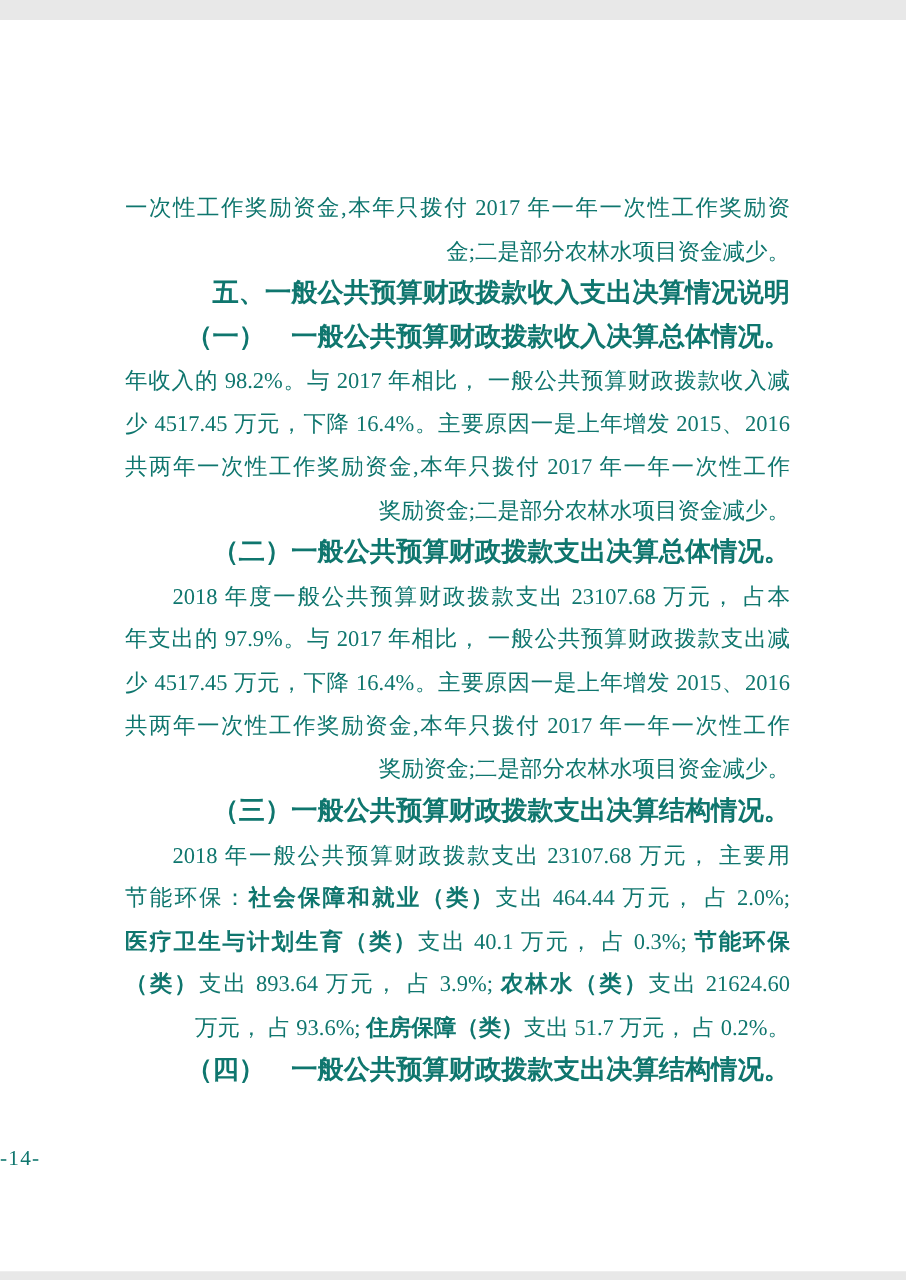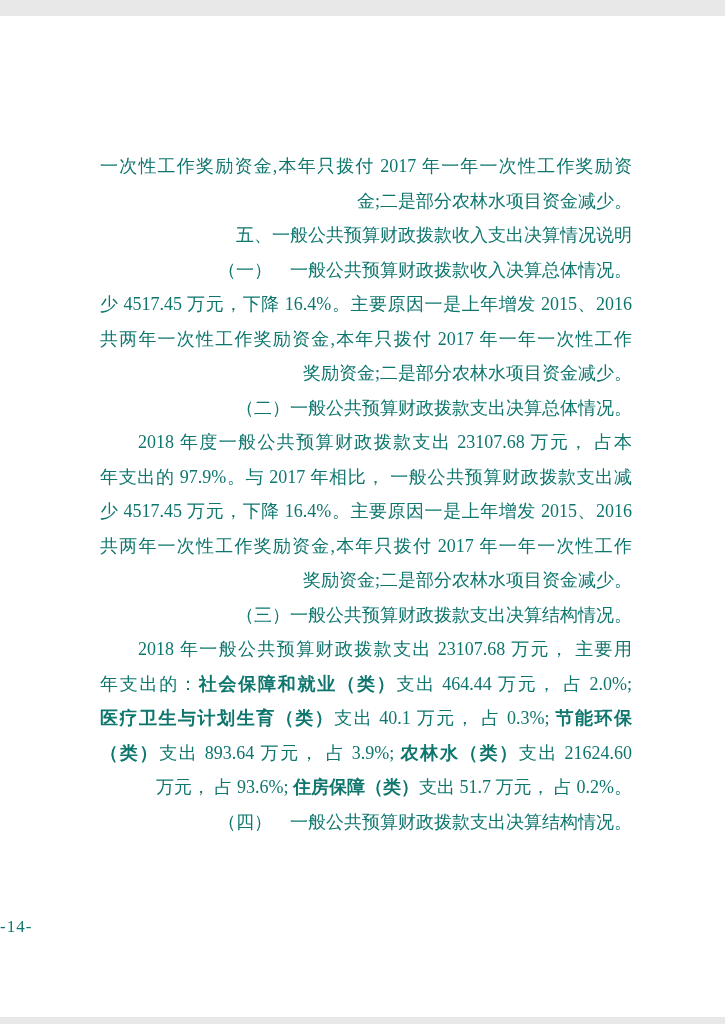--- a/index.html
+++ b/index.html
@@ -27,22 +27,22 @@
     white-space: pre-wrap;
     overflow: visible;
   }
   .j {
     text-align: justify;
     text-align-last: justify;
   }
   .ind { text-indent: 38px; }
   .hd {
     font-family: "Liberation Sans", "DejaVu Sans", sans-serif;
-    font-weight: normal;
-    font-size: 18px;
+    font-weight: bold;
+    font-size: 21px;
   }
   .b {
     font-family: "Liberation Sans", "DejaVu Sans", sans-serif;
     font-weight: bold;
   }
   .page-number {
     position: absolute;
     left: 0;
     right: 0;
     top: 901px;
@@ -57,36 +57,37 @@
 <div class="page">
   <div class="content">
 
     <div class="ln j"><span>一次性工作奖励资金,本年只拨付 2017 年一年一次性工作奖励资</span></div>
     <div class="ln"><span>金;二是部分农林水项目资金减少。</span></div>
 
     <div class="ln ind hd"><span>五、一般公共预算财政拨款收入支出决算情况说明</span></div>
 
     <div class="ln ind hd"><span>（一）　一般公共预算财政拨款收入决算总体情况。</span></div>
 
+    <div class="ln j"><span>年收入的 98.2%。与 2017 年相比， 一般公共预算财政拨款收入减</span></div>
     <div class="ln j"><span>少 4517.45 万元，下降 16.4%。主要原因一是上年增发 2015、2016</span></div>
     <div class="ln j"><span>共两年一次性工作奖励资金,本年只拨付 2017 年一年一次性工作</span></div>
     <div class="ln"><span>奖励资金;二是部分农林水项目资金减少。</span></div>
 
     <div class="ln ind hd"><span>（二）一般公共预算财政拨款支出决算总体情况。</span></div>
 
     <div class="ln ind j"><span>2018 年度一般公共预算财政拨款支出 23107.68 万元， 占本</span></div>
     <div class="ln j"><span>年支出的 97.9%。与 2017 年相比， 一般公共预算财政拨款支出减</span></div>
     <div class="ln j"><span>少 4517.45 万元，下降 16.4%。主要原因一是上年增发 2015、2016</span></div>
     <div class="ln j"><span>共两年一次性工作奖励资金,本年只拨付 2017 年一年一次性工作</span></div>
     <div class="ln"><span>奖励资金;二是部分农林水项目资金减少。</span></div>
 
     <div class="ln ind hd"><span>（三）一般公共预算财政拨款支出决算结构情况。</span></div>
 
     <div class="ln ind j"><span>2018 年一般公共预算财政拨款支出 23107.68 万元， 主要用</span></div>
-    <div class="ln j"><span>年支出的：</span><span class="b">社会保障和就业（类）</span><span>支出 464.44 万元， 占 2.0%;</span></div>
+    <div class="ln j"><span>节能环保：</span><span class="b">社会保障和就业（类）</span><span>支出 464.44 万元， 占 2.0%;</span></div>
     <div class="ln j"><span class="b">医疗卫生与计划生育（类）</span><span>支出 40.1 万元， 占 0.3%; </span><span class="b">节能环保</span></div>
     <div class="ln j"><span class="b">（类）</span><span>支出 893.64 万元， 占 3.9%; </span><span class="b">农林水（类）</span><span>支出 21624.60</span></div>
     <div class="ln"><span>万元， 占 93.6%; </span><span class="b">住房保障（类）</span><span>支出 51.7 万元， 占 0.2%。</span></div>
 
     <div class="ln ind hd"><span>（四）　一般公共预算财政拨款支出决算结构情况。</span></div>
 
   </div>
 
   <div class="page-number">-14-</div>
 </div>

